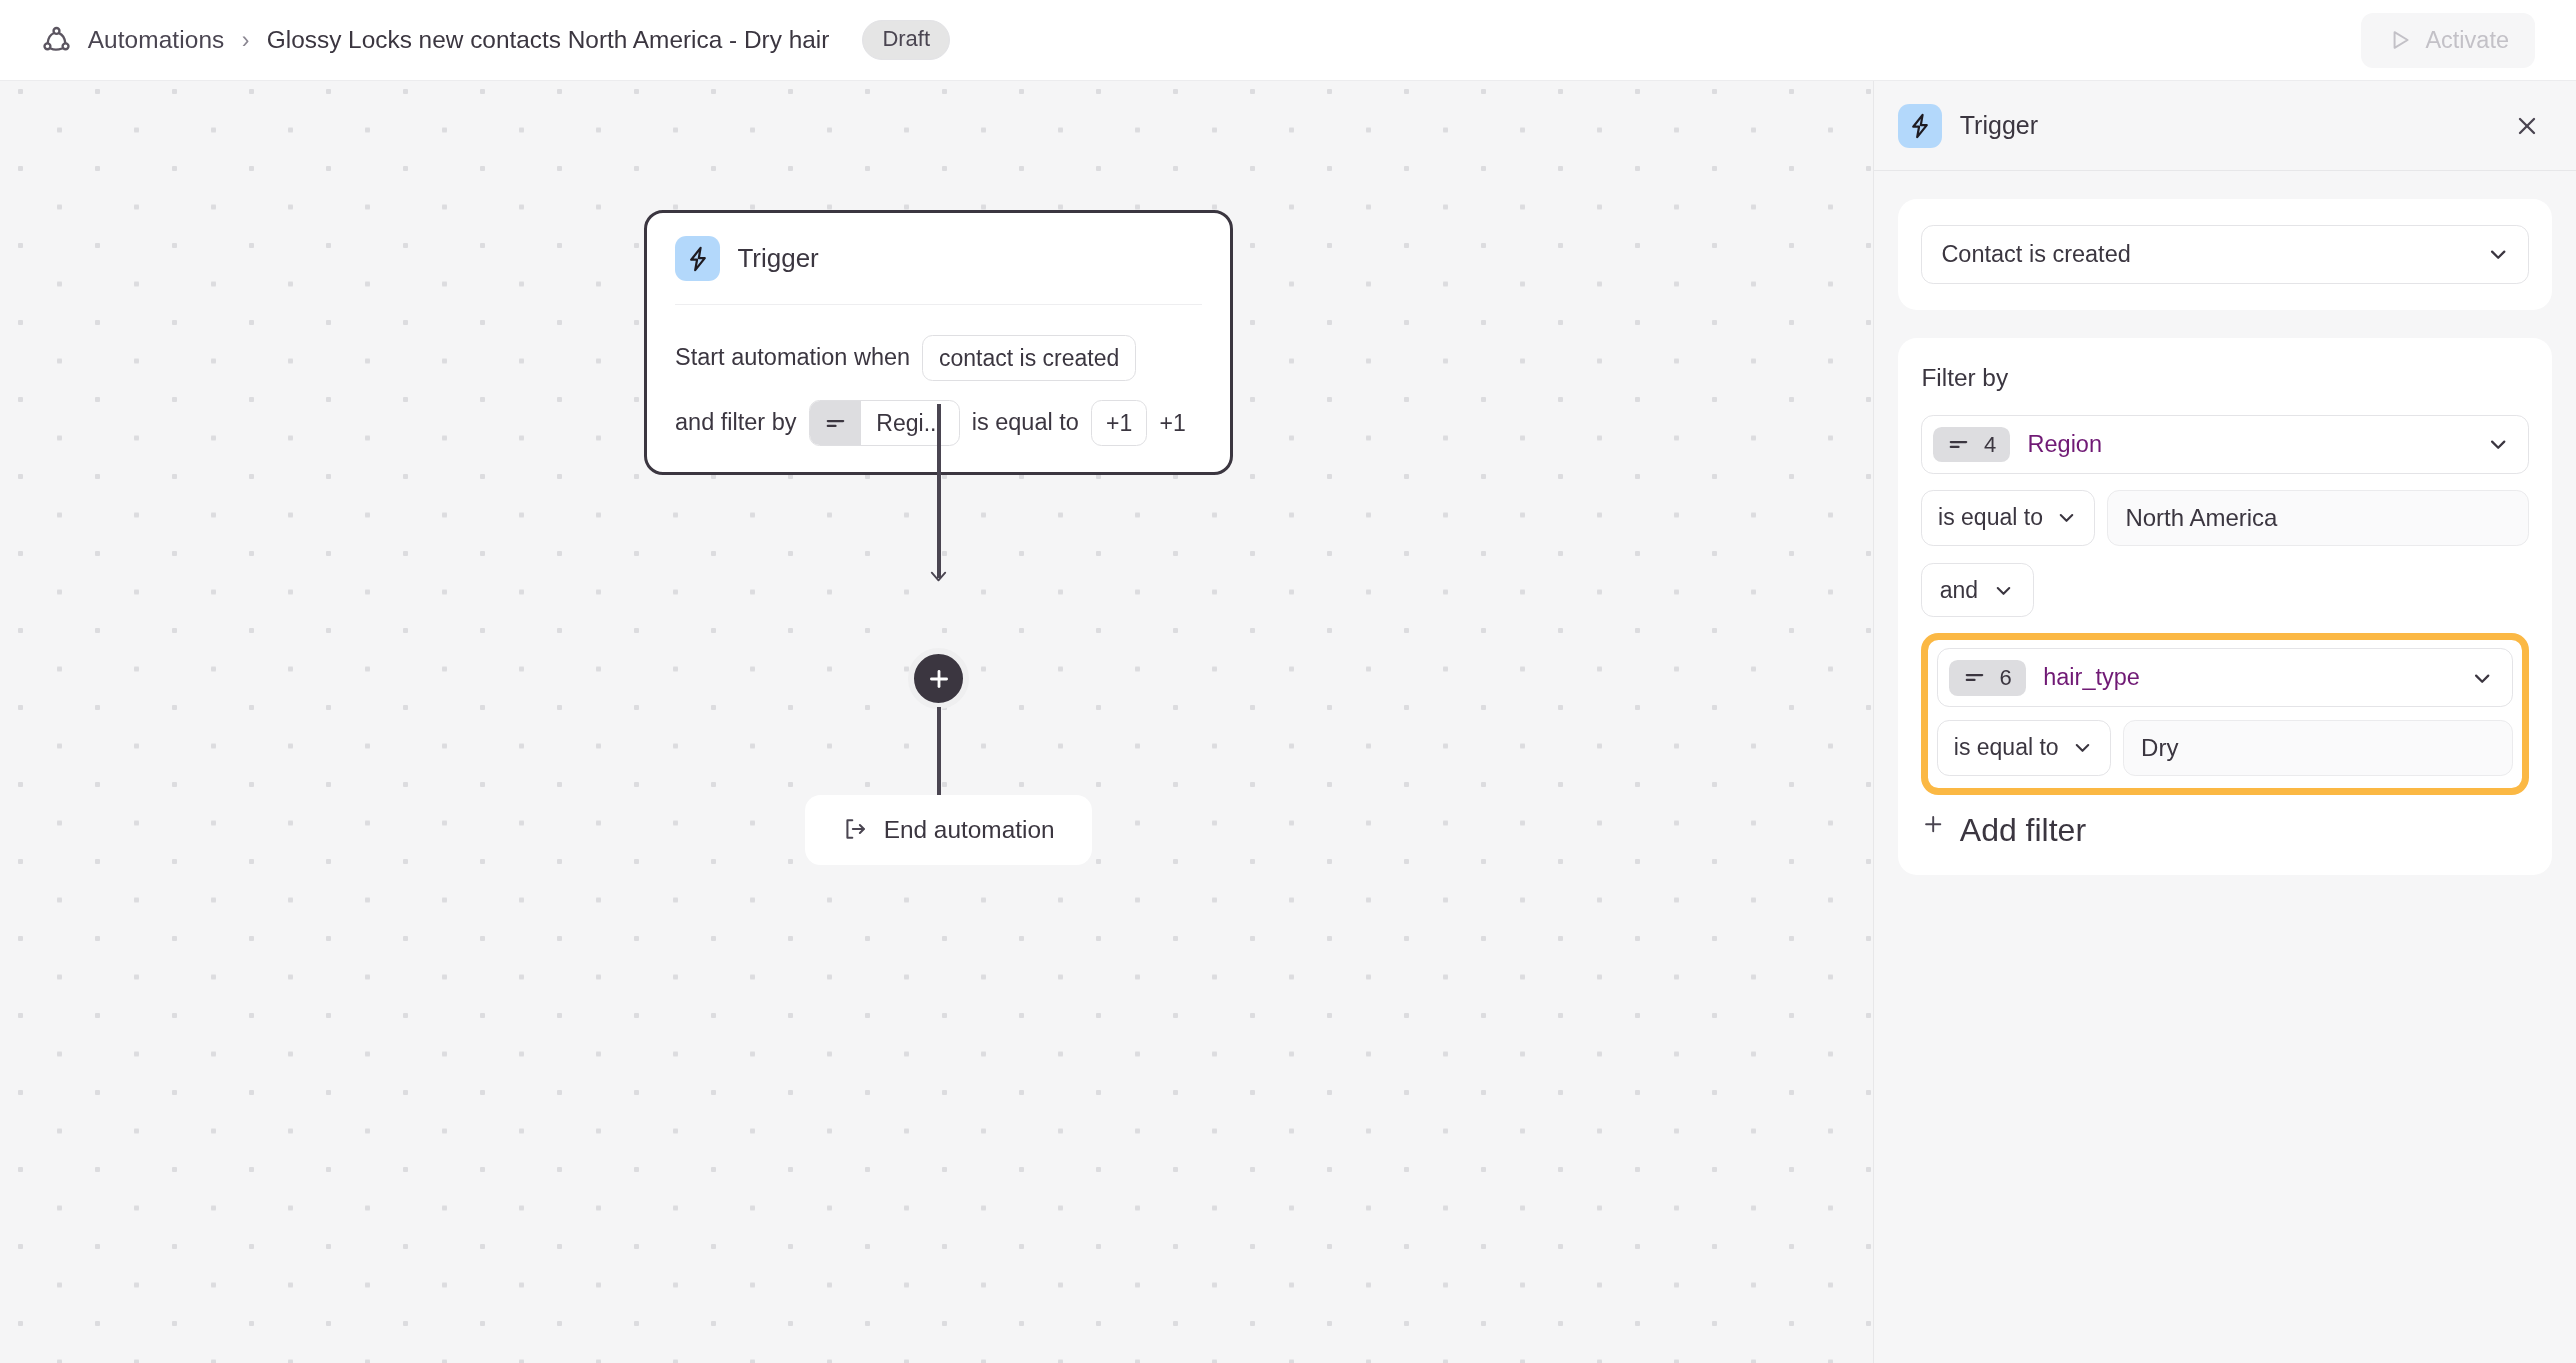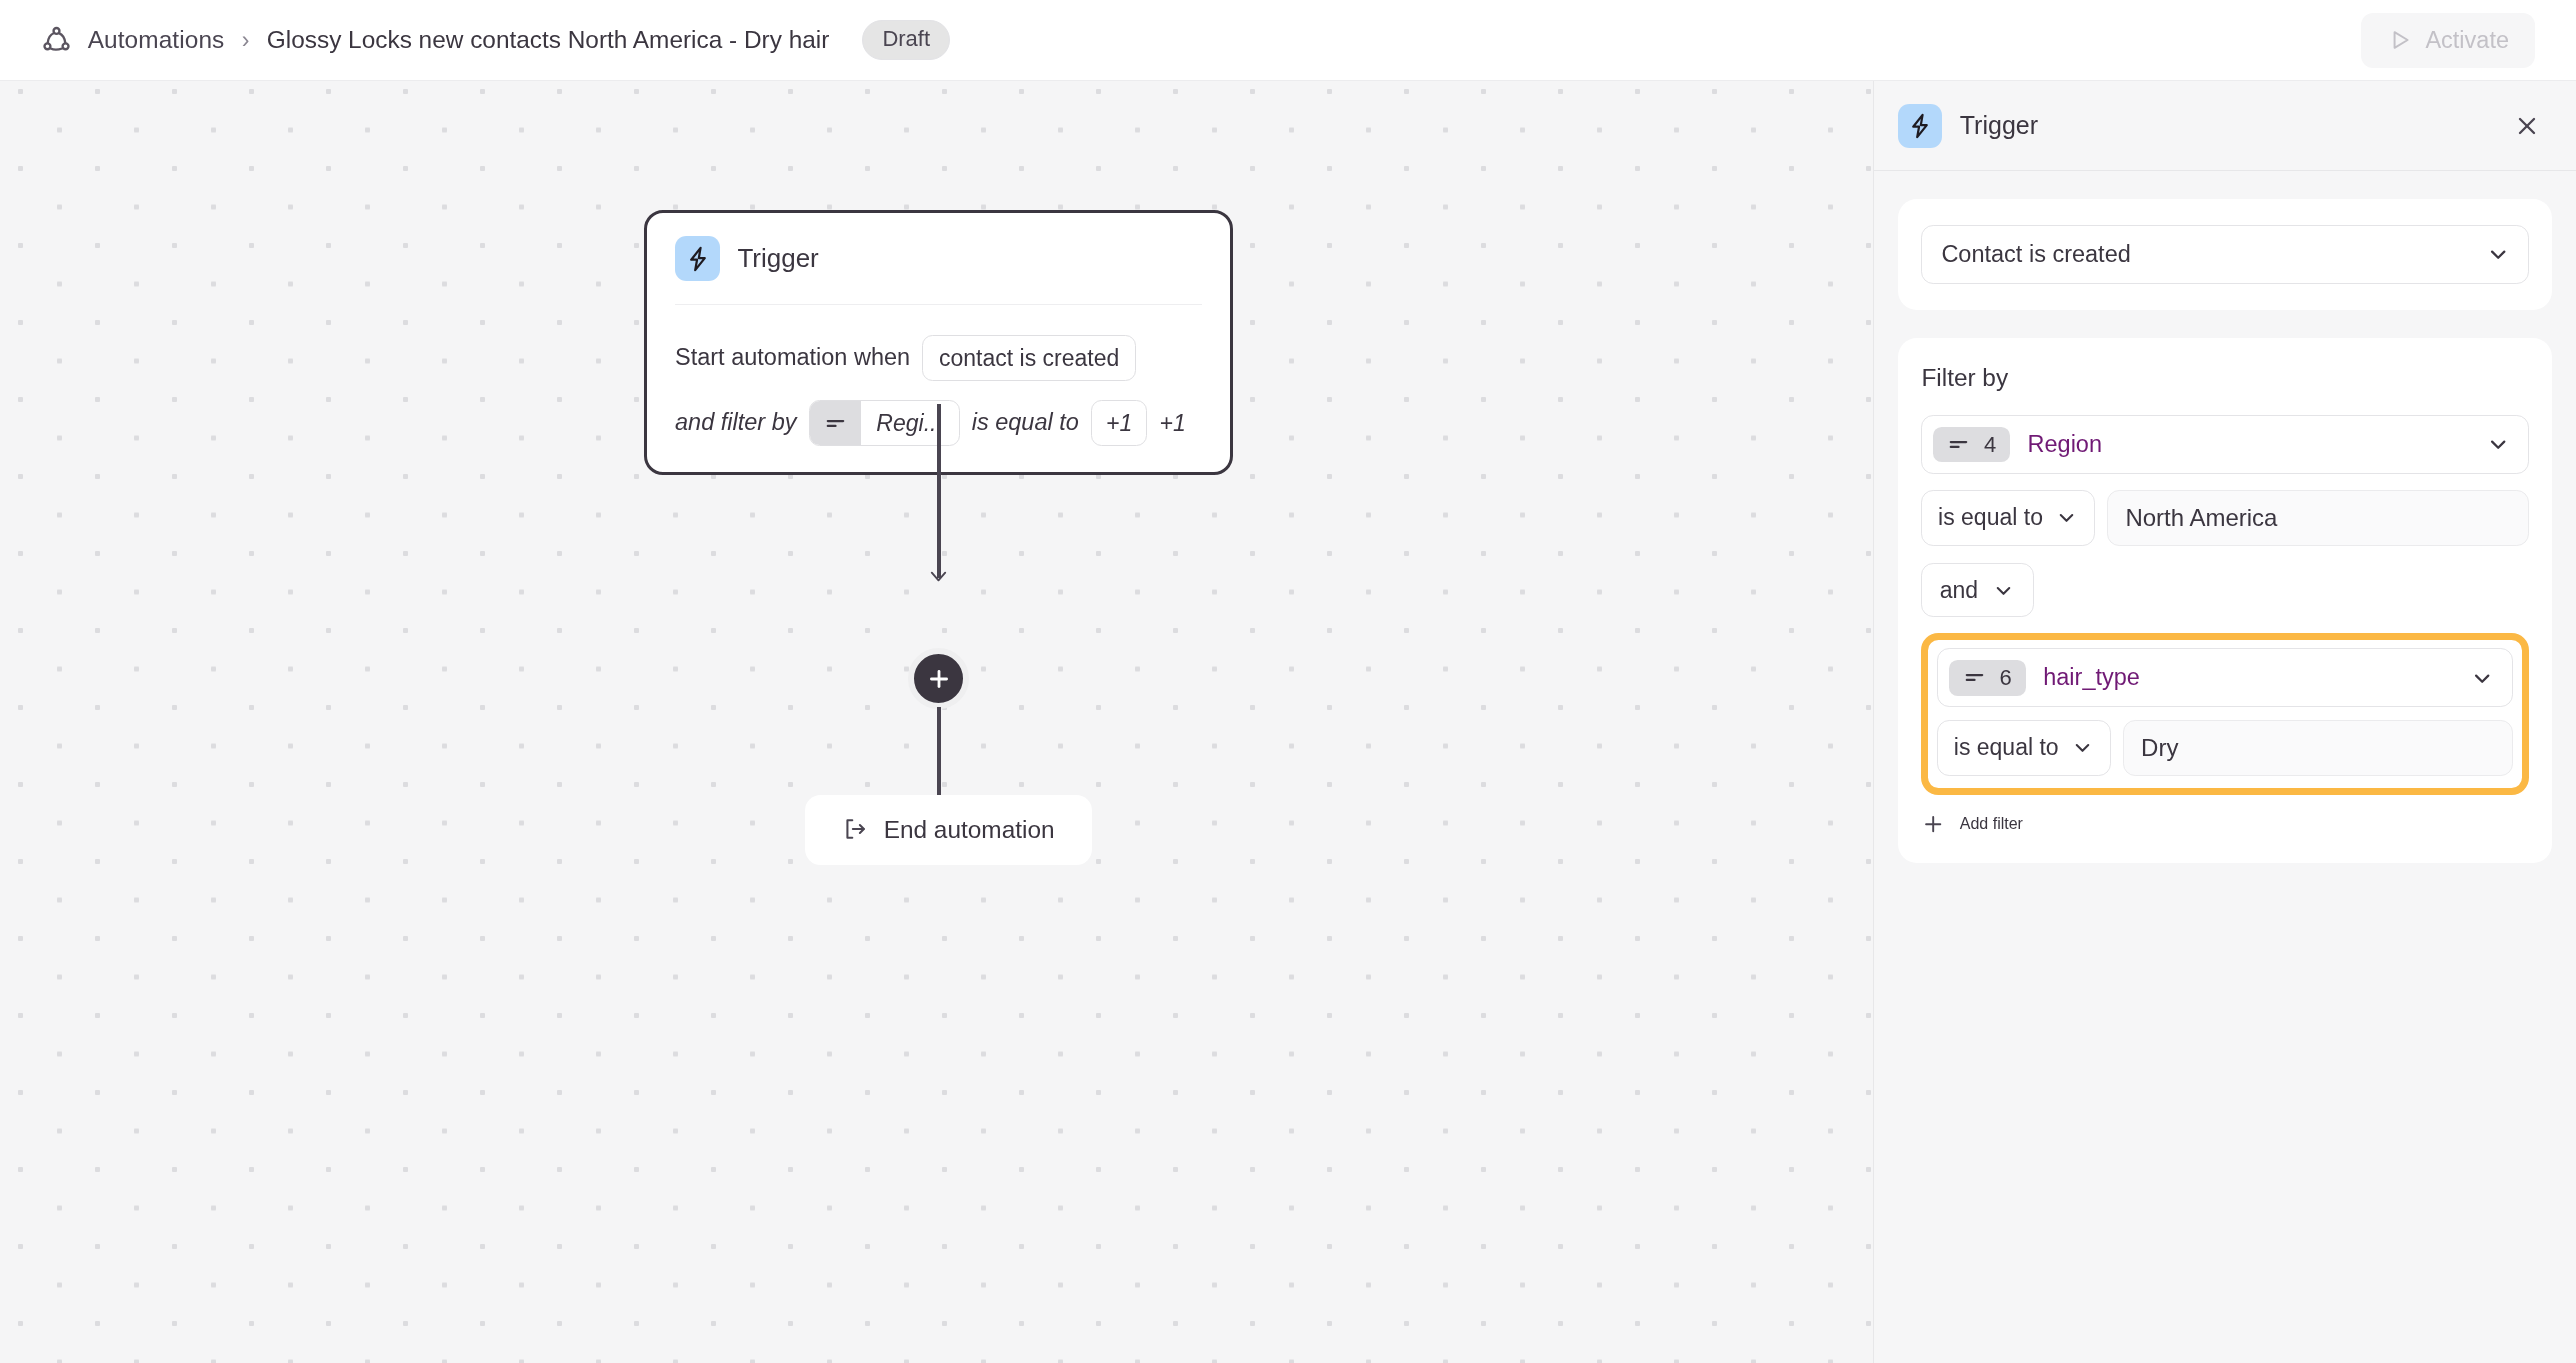--- a/index.html
+++ b/index.html
@@ -119,21 +119,21 @@
 
   .node-body { padding-top: 30px; }
   .node-line {
     display: flex;
     align-items: center;
     gap: 12.2px;
     font-size: 23.5px;
     color: #3b3640;
     line-height: 1;
   }
-  .node-line + .node-line { margin-top: 19px; font-style: italic; }
+  .node-line + .node-line { margin-top: 19px; }
   .chip {
     border: 1.7px solid #dfdfe2;
     border-radius: 10.5px;
     padding: 10.5px 15.7px;
     font-size: 23px;
     color: #3b3640;
     background: #fff;
     white-space: nowrap;
     line-height: 1;
   }
@@ -370,24 +370,24 @@
   .highlight-group {
     margin-top: 15.7px;
     border: 7px solid #fbb844;
     border-radius: 17.4px;
     padding: 8.7px 8.7px 12.2px;
   }
   .highlight-group .op-row { margin-top: 12.2px; }
 
   .add-filter {
     display: flex;
-    align-items: center;
+    align-items: flex-start;
     gap: 14px;
     margin-top: 17.4px;
-    font-size: 16px;
+    font-size: 32px;
     color: #3b3640;
     cursor: pointer;
     width: fit-content;
   }
   .add-filter svg { width: 24.4px; height: 24.4px; display: block; }
 </style>
 </head>
 <body>
 
 <div class="topbar">

